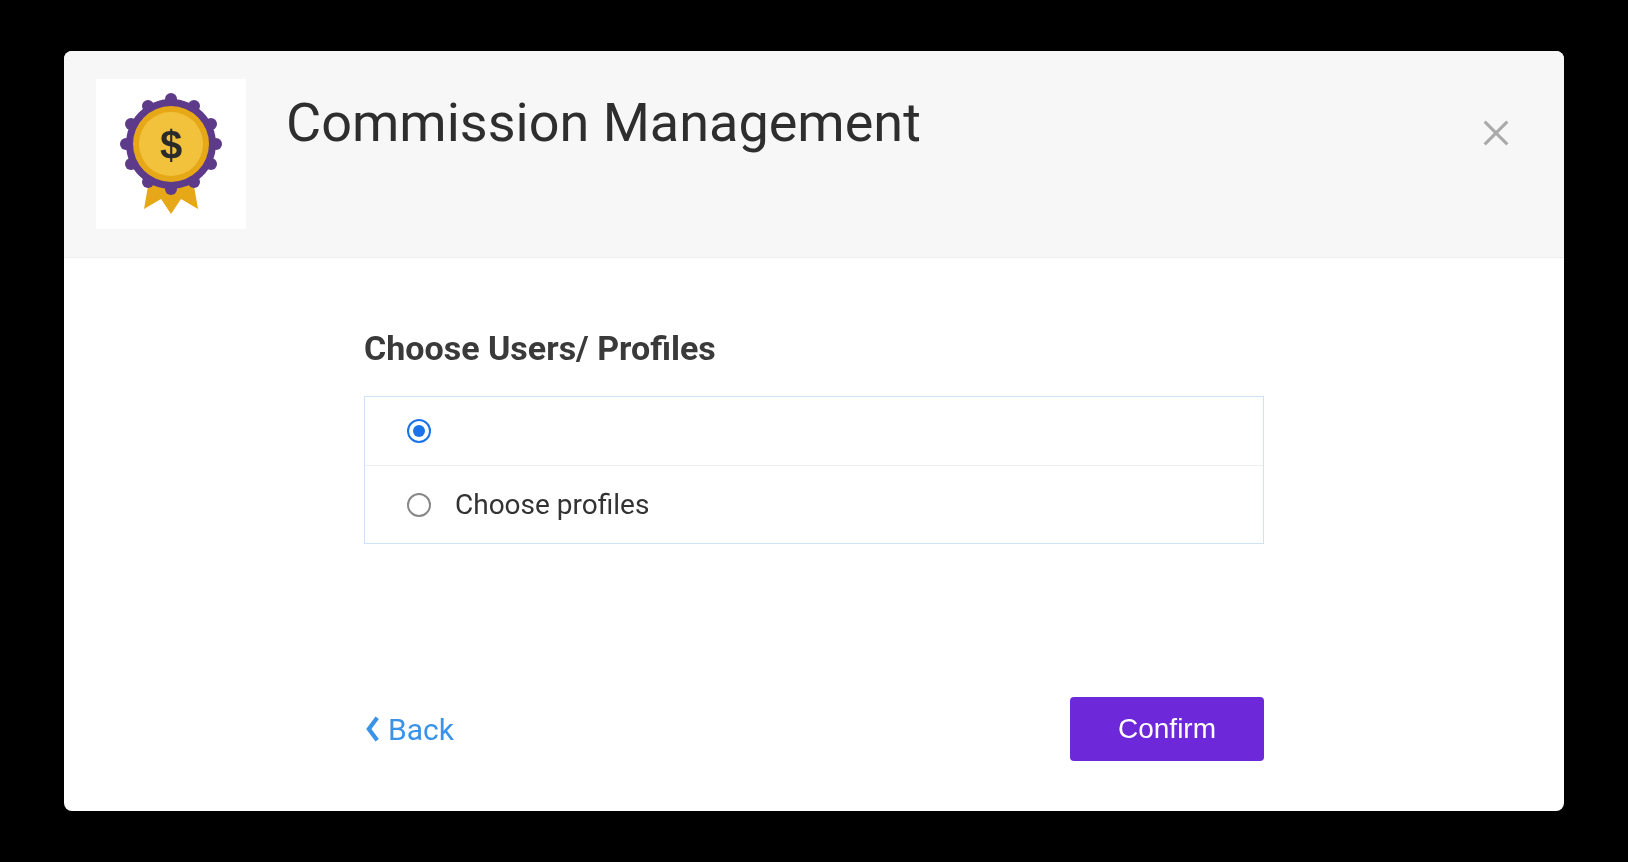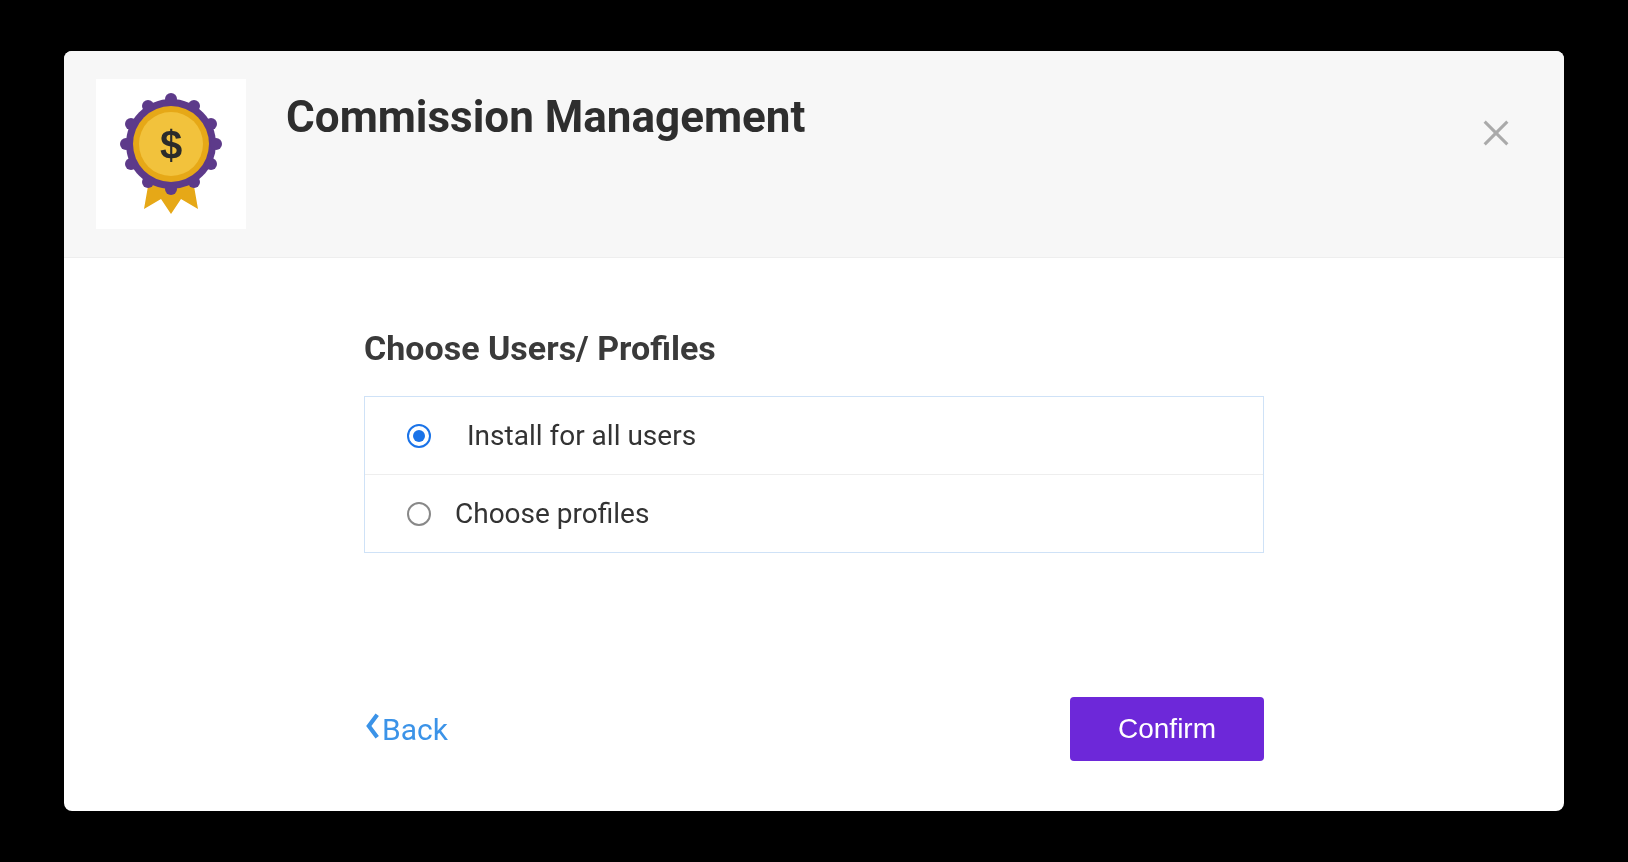--- a/index.html
+++ b/index.html
@@ -35,22 +35,22 @@
     width: 150px;
     height: 150px;
     background: #fff;
     display: flex;
     align-items: center;
     justify-content: center;
     flex-shrink: 0;
   }
   .app-icon svg { width: 110px; height: 130px; }
   .modal-title {
-    font-size: 44px;
-    font-weight: 700;
+    font-size: 54px;
+    font-weight: 400;
     color: #2e2e2e;
     margin-top: 12px;
   }
   .close-btn {
     position: absolute;
     top: 62px;
     right: 48px;
     width: 40px;
     height: 40px;
     cursor: pointer;
@@ -107,20 +107,22 @@
   }
   .modal-footer {
     display: flex;
     align-items: center;
     justify-content: space-between;
     padding: 0 300px 50px 300px;
     margin-top: 60px;
   }
   .back-link {
     display: flex;
+    align-items: center;
+    gap: 6px;
     color: #3b93e8;
     font-size: 30px;
     cursor: pointer;
   }
   .back-link svg { width: 18px; height: 28px; stroke: #3b93e8; stroke-width: 3; fill: none; }
   .confirm-btn {
     background: #6d28d9;
     color: #fff;
     font-size: 28px;
     padding: 16px 48px;
@@ -169,21 +171,20 @@
         <line x1="20" y1="4" x2="4" y2="20"></line>
       </svg>
     </div>
   </div>
 
   <div class="modal-body">
     <h2 class="section-title">Choose Users/ Profiles</h2>
     <div class="options-box">
       <div class="option-row">
         <span class="radio selected"></span>
-        <span class="option-label">Install for all users</span>
       </div>
       <div class="option-row">
         <span class="radio"></span>
         <span class="option-label">Choose profiles</span>
       </div>
     </div>
   </div>
 
   <div class="modal-footer">
     <div class="back-link">

